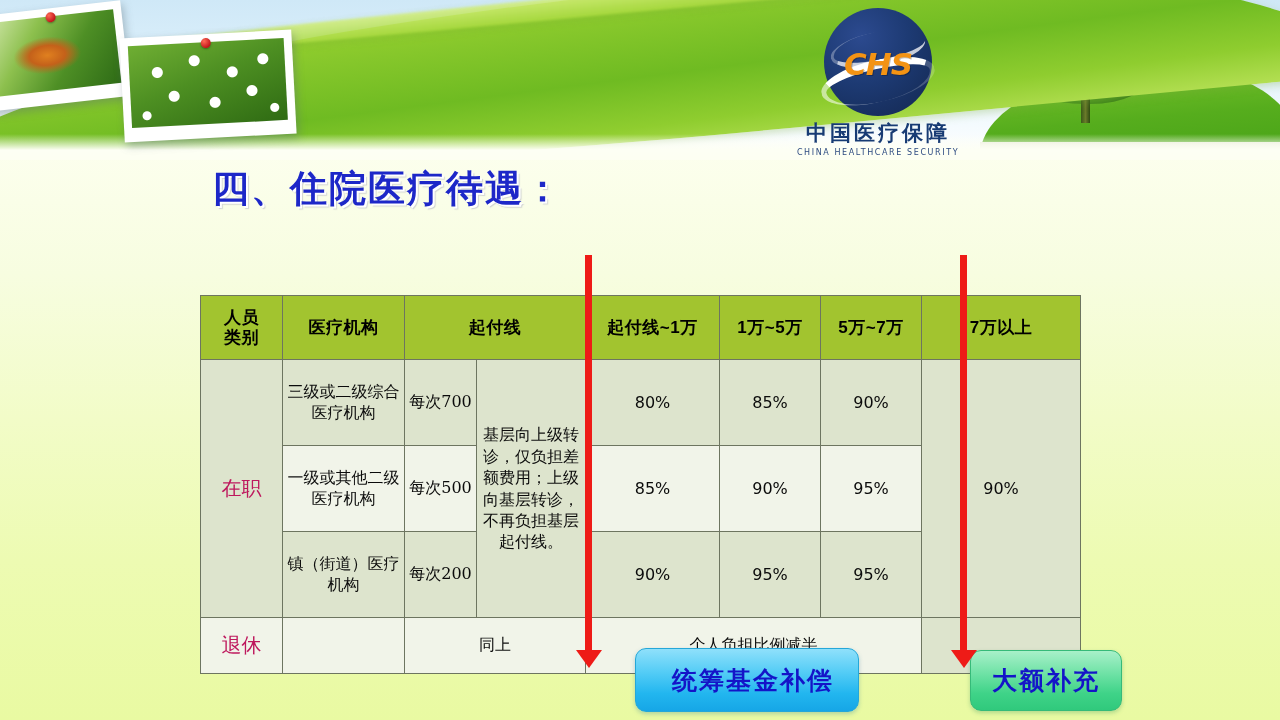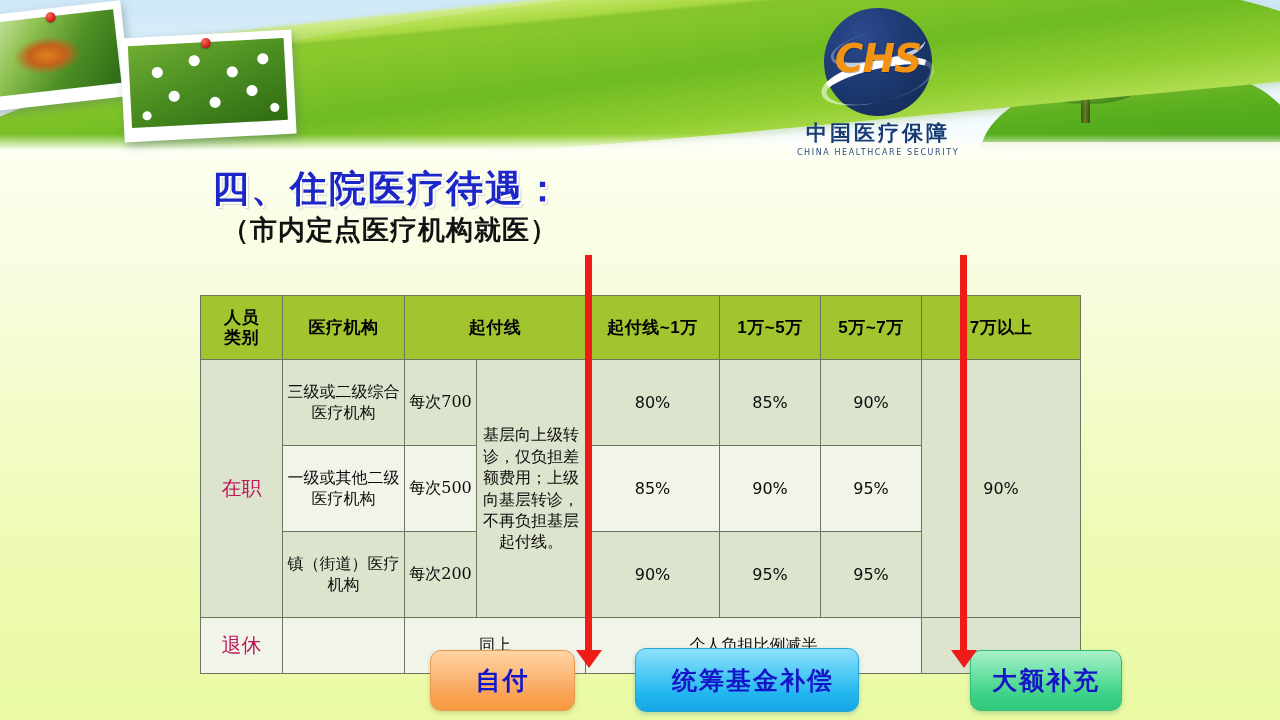--- a/index.html
+++ b/index.html
@@ -170,23 +170,23 @@
     left: 6px; top: 24px;
     width: 96px; height: 34px;
     border-radius: 50%;
     border-bottom: 6px solid rgba(255,255,255,.75);
     border-left: 3px solid rgba(255,255,255,.3);
     border-top: 0; border-right: 0;
     transform: rotate(-11deg);
   }
   .logo-chs {
     position: absolute;
-    left: 0; right: 0; top: 28px;
+    left: 0; right: 0; top: 38px;
     font-family: "DejaVu Sans", sans-serif;
-    font-size: 39px;
+    font-size: 31px;
     font-weight: bold;
     font-style: italic;
     letter-spacing: -1px;
     color: #f39314;
     text-shadow: 1px 1px 0 rgba(0,0,0,.25);
     z-index: 3;
   }
   .logo-cn {
     margin-top: 3px;
     font-size: 21px;
@@ -354,21 +354,20 @@
         <div class="logo-swoosh2"></div>
         <div class="logo-swoosh"></div>
         <div class="logo-chs">CHS</div>
       </div>
       <div class="logo-cn">中国医疗保障</div>
       <div class="logo-en">CHINA HEALTHCARE SECURITY</div>
     </div>
   </div>
 
   <div class="title-main">四、住院医疗待遇：</div>
-  <div class="title-sub">（市内定点医疗机构就医）</div>
 
   <div class="tbl-wrap">
     <table class="main">
       <colgroup>
         <col style="width:82px">
         <col style="width:122px">
         <col style="width:72px">
         <col style="width:109px">
         <col style="width:134px">
         <col style="width:101px">
@@ -424,17 +423,16 @@
     </table>
   </div>
 
   <div class="arrow" id="arrow1">
     <div class="head"></div>
   </div>
   <div class="arrow" id="arrow2">
     <div class="head"></div>
   </div>
 
-  <div class="callout" id="box-self">自付</div>
   <div class="callout" id="box-pool">统筹基金补偿</div>
   <div class="callout" id="box-extra">大额补充</div>
 
 </div>
 
 </body></html>

